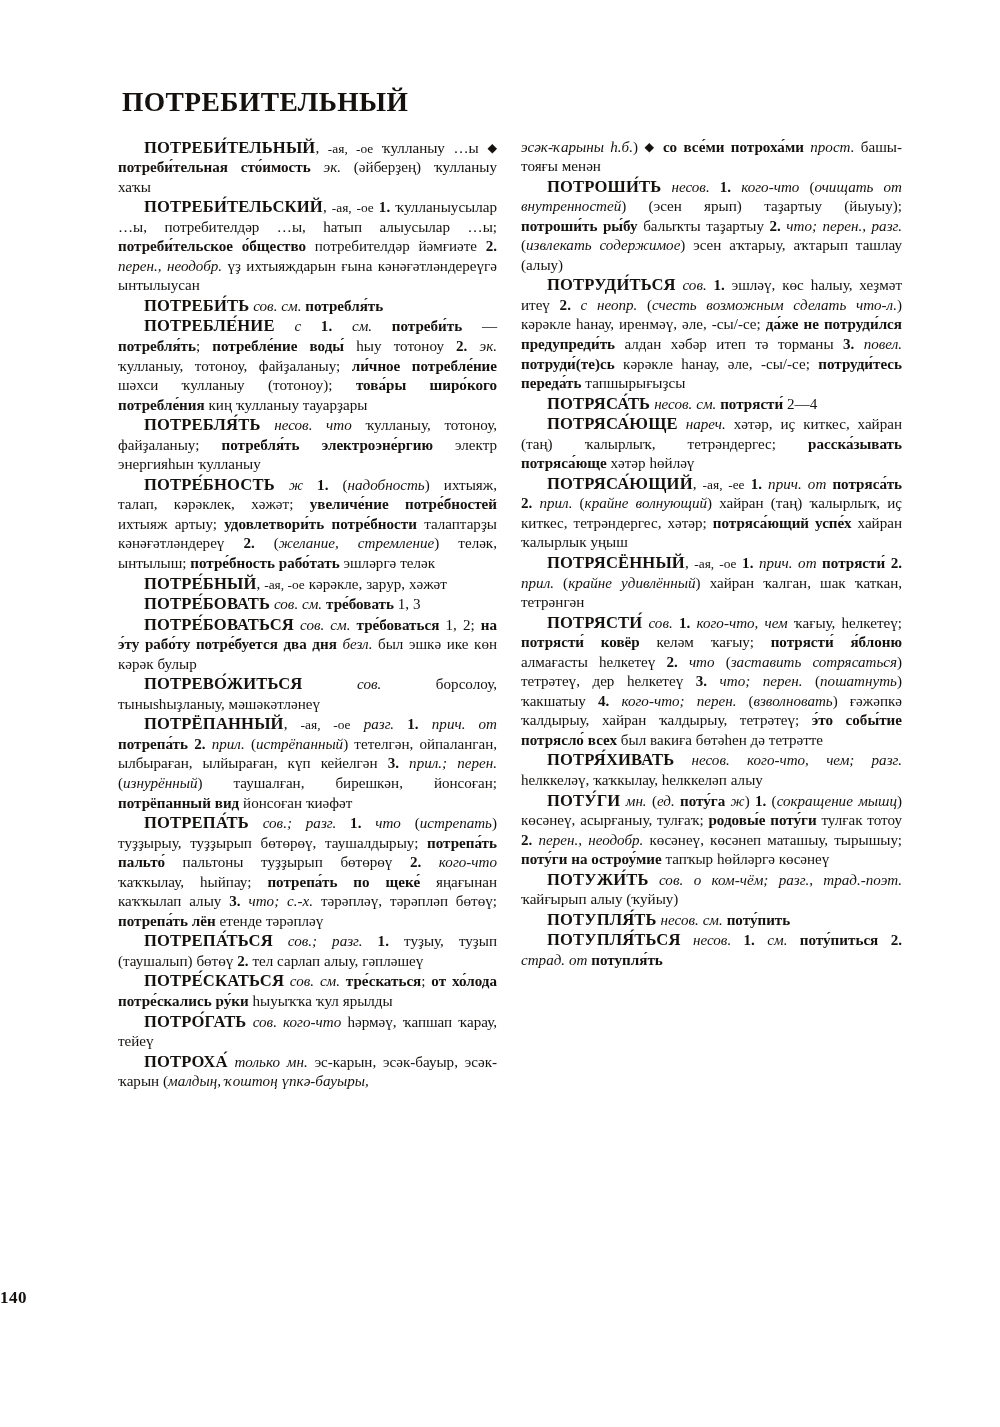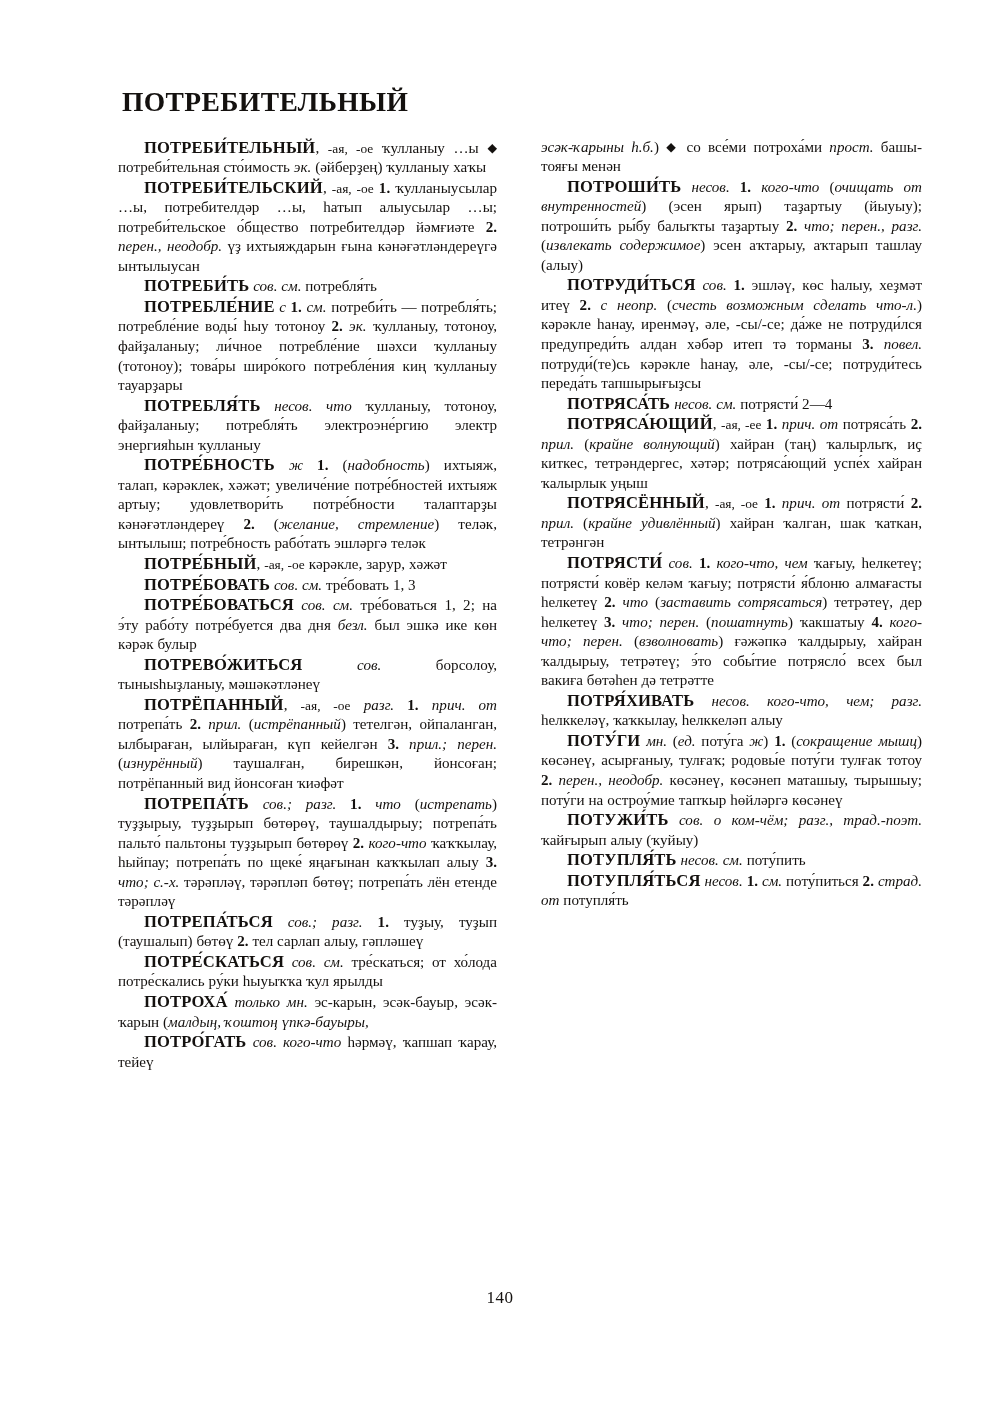--- a/index.html
+++ b/index.html
@@ -27,21 +27,21 @@
   .running-head {
     font-size: 27.5px;
     font-weight: bold;
     letter-spacing: 0.4px;
     line-height: 1;
     margin: 0 0 22px 4px;
     font-family: "Liberation Serif", "DejaVu Serif", serif;
   }
   .columns {
     display: flex;
-    gap: 44px;
+    gap: 24px;
     align-items: flex-start;
   }
   .col {
     width: 379px;
     flex: 0 0 379px;
   }
   .col.right {
     width: 381px;
     flex: 0 0 381px;
   }
@@ -56,36 +56,37 @@
     word-spacing: 0.1px;
   }
   .entry.cont {
     text-indent: 0;
   }
   .hw {
     font-weight: bold;
     font-size: 16.6px;
     letter-spacing: 0.15px;
   }
-  .b { font-weight: normal; }
+  .b { font-weight: bold; }
   .i { font-style: italic; }
   .sm { font-size: 13.4px; }
   .num { font-weight: bold; }
   .lozenge {
     font-size: 12.5px;
     vertical-align: 1px;
   }
   .folio {
     position: absolute;
     left: 0;
     right: 0;
     top: 1288px;
-    text-align: center;
+    text-align: left;
     font-size: 17px;
     letter-spacing: 0.5px;
+    font-weight: bold;
   }
 </style>
 </head>
 <body>
 
 <div class="page">
 
   <h1 class="running-head">ПОТРЕБИТЕЛЬНЫЙ</h1>
 
   <div class="columns">
@@ -115,36 +116,37 @@
 
       <p class="entry"><span class="hw">ПОТРЁПАННЫЙ</span><span>, <span class="sm">-ая, -ое</span> <span class="i">разг.</span> <span class="num">1.</span> <span class="i">прич. от</span> <span class="b">потрепа́ть</span> <span class="num">2.</span> <span class="i">прил.</span> (<span class="i">истрёпанный</span>) тетелгән, ойпаланган, ылбыраған, ылйыраған, күп кейелгән <span class="num">3.</span> <span class="i">прил.; перен.</span> (<span class="i">изнурённый</span>) таушалған, бирешкән, йонсоған; <span class="b">потрёпанный вид</span> йонсоған ҡиәфәт</span></p>
 
       <p class="entry"><span class="hw">ПОТРЕПА́ТЬ</span><span> <span class="i">сов.; разг.</span> <span class="num">1.</span> <span class="i">что</span> (<span class="i">истрепать</span>) туҙҙырыу, туҙҙырып бөтөрөү, таушалдырыу; <span class="b">потрепа́ть пальто́</span> пальтоны туҙҙырып бөтөрөү <span class="num">2.</span> <span class="i">кого-что</span> ҡаҡҡылау, һыйпау; <span class="b">потрепа́ть по щеке́</span> яңағынан каҡҡылап алыу <span class="num">3.</span> <span class="i">что; с.-х.</span> тәрәпләү, тәрәпләп бөтөү; <span class="b">потрепа́ть лён</span> етенде тәрәпләү</span></p>
 
       <p class="entry"><span class="hw">ПОТРЕПА́ТЬСЯ</span><span> <span class="i">сов.; разг.</span> <span class="num">1.</span> туҙыу, туҙып (таушалып) бөтөү <span class="num">2.</span> тел сарлап алыу, гәпләшеү</span></p>
 
       <p class="entry"><span class="hw">ПОТРЕ́СКАТЬСЯ</span><span> <span class="i">сов. см.</span> <span class="b">тре́скаться</span>; <span class="b">от хо́лода потре́скались ру́ки</span> һыуыҡҡа ҡул ярылды</span></p>
 
 
+      <p class="entry"><span class="hw">ПОТРО́ГАТЬ</span><span> <span class="i">сов. кого-что</span> һәрмәү, ҡапшап ҡарау, тейеү</span></p>
+
       <p class="entry"><span class="hw">ПОТРОХА́</span><span> <span class="i">только мн.</span> эс-карын, эсәк-бауыр, эсәк-ҡарын (<span class="i">малдың, ҡоштоң үпкә-бауыры,</span></span></p>
-
-      <p class="entry"><span class="hw">ПОТРО́ГАТЬ</span><span> <span class="i">сов. кого-что</span> һәрмәү, ҡапшап ҡарау, тейеү</span></p>
 
     </div>
 
     <div class="col right">
 
       <p class="entry cont"><span><span class="i">эсәк-ҡарыны һ.б.</span>) <span class="lozenge">◆</span> <span class="b">со все́ми потроха́ми</span> <span class="i">прост.</span> башы-тояғы менән</span></p>
 
       <p class="entry"><span class="hw">ПОТРОШИ́ТЬ</span><span> <span class="i">несов.</span> <span class="num">1.</span> <span class="i">кого-что</span> (<span class="i">очищать от внутренностей</span>) (эсен ярып) таҙартыу (йыуыу); <span class="b">потроши́ть ры́бу</span> балыҡты таҙартыу <span class="num">2.</span> <span class="i">что; перен., разг.</span> (<span class="i">извлекать содержимое</span>) эсен аҡтарыу, аҡтарып ташлау (алыу)</span></p>
 
       <p class="entry"><span class="hw">ПОТРУДИ́ТЬСЯ</span><span> <span class="i">сов.</span> <span class="num">1.</span> эшләү, көс һалыу, хеҙмәт итеү <span class="num">2.</span> <span class="i">с неопр.</span> (<span class="i">счесть возможным сделать что-л.</span>) кәрәкле һанау, иренмәү, әле, -сы/-се; <span class="b">да́же не потруди́лся предупреди́ть</span> алдан хәбәр итеп тә торманы <span class="num">3.</span> <span class="i">повел.</span> <span class="b">потруди́(те)сь</span> кәрәкле һанау, әле, -сы/-се; <span class="b">потруди́тесь переда́ть</span> тапшырығыҙсы</span></p>
 
       <p class="entry"><span class="hw">ПОТРЯСА́ТЬ</span><span> <span class="i">несов. см.</span> <span class="b">потрясти́</span> 2—4</span></p>
 
+      <p class="entry"><span class="hw">ПОТРЯСА́ЮЩЕ</span><span> <span class="i">нареч.</span> хәтәр, иҫ киткес, хайран (таң) ҡалырлыҡ, тетрәндергес; <span class="b">расска́зывать потряса́юще</span> хәтәр һөйләү</span></p>
 
       <p class="entry"><span class="hw">ПОТРЯСА́ЮЩИЙ</span><span>, <span class="sm">-ая, -ее</span> <span class="num">1.</span> <span class="i">прич. от</span> <span class="b">потряса́ть</span> <span class="num">2.</span> <span class="i">прил.</span> (<span class="i">крайне волнующий</span>) хайран (таң) ҡалырлыҡ, иҫ киткес, тетрәндергес, хәтәр; <span class="b">потряса́ющий успе́х</span> хайран ҡалырлык уңыш</span></p>
 
 
       <p class="entry"><span class="hw">ПОТРЯСЁННЫЙ</span><span>, <span class="sm">-ая, -ое</span> <span class="num">1.</span> <span class="i">прич. от</span> <span class="b">потрясти́</span> <span class="num">2.</span> <span class="i">прил.</span> (<span class="i">крайне удивлённый</span>) хайран ҡалган, шак ҡаткан, тетрәнгән</span></p>
 
       <p class="entry"><span class="hw">ПОТРЯСТИ́</span><span> <span class="i">сов.</span> <span class="num">1.</span> <span class="i">кого-что, чем</span> ҡағыу, һелкетеү; <span class="b">потрясти́ ковёр</span> келәм ҡағыу; <span class="b">потрясти́ я́блоню</span> алмағасты һелкетеү <span class="num">2.</span> <span class="i">что</span> (<span class="i">заставить сотрясаться</span>) тетрәтеү, дер һелкетеү <span class="num">3.</span> <span class="i">что; перен.</span> (<span class="i">пошатнуть</span>) ҡакшатыу <span class="num">4.</span> <span class="i">кого-что; перен.</span> (<span class="i">взволновать</span>) ғәжәпкә ҡалдырыу, хайран ҡалдырыу, тетрәтеү; <span class="b">э́то собы́тие потрясло́ всех</span> был вакиға бөтәһен дә тетрәтте</span></p>
 
       <p class="entry"><span class="hw">ПОТРЯ́ХИВАТЬ</span><span> <span class="i">несов. кого-что, чем; разг.</span> һелккеләү, ҡаҡкылау, һелккеләп алыу</span></p>
 

